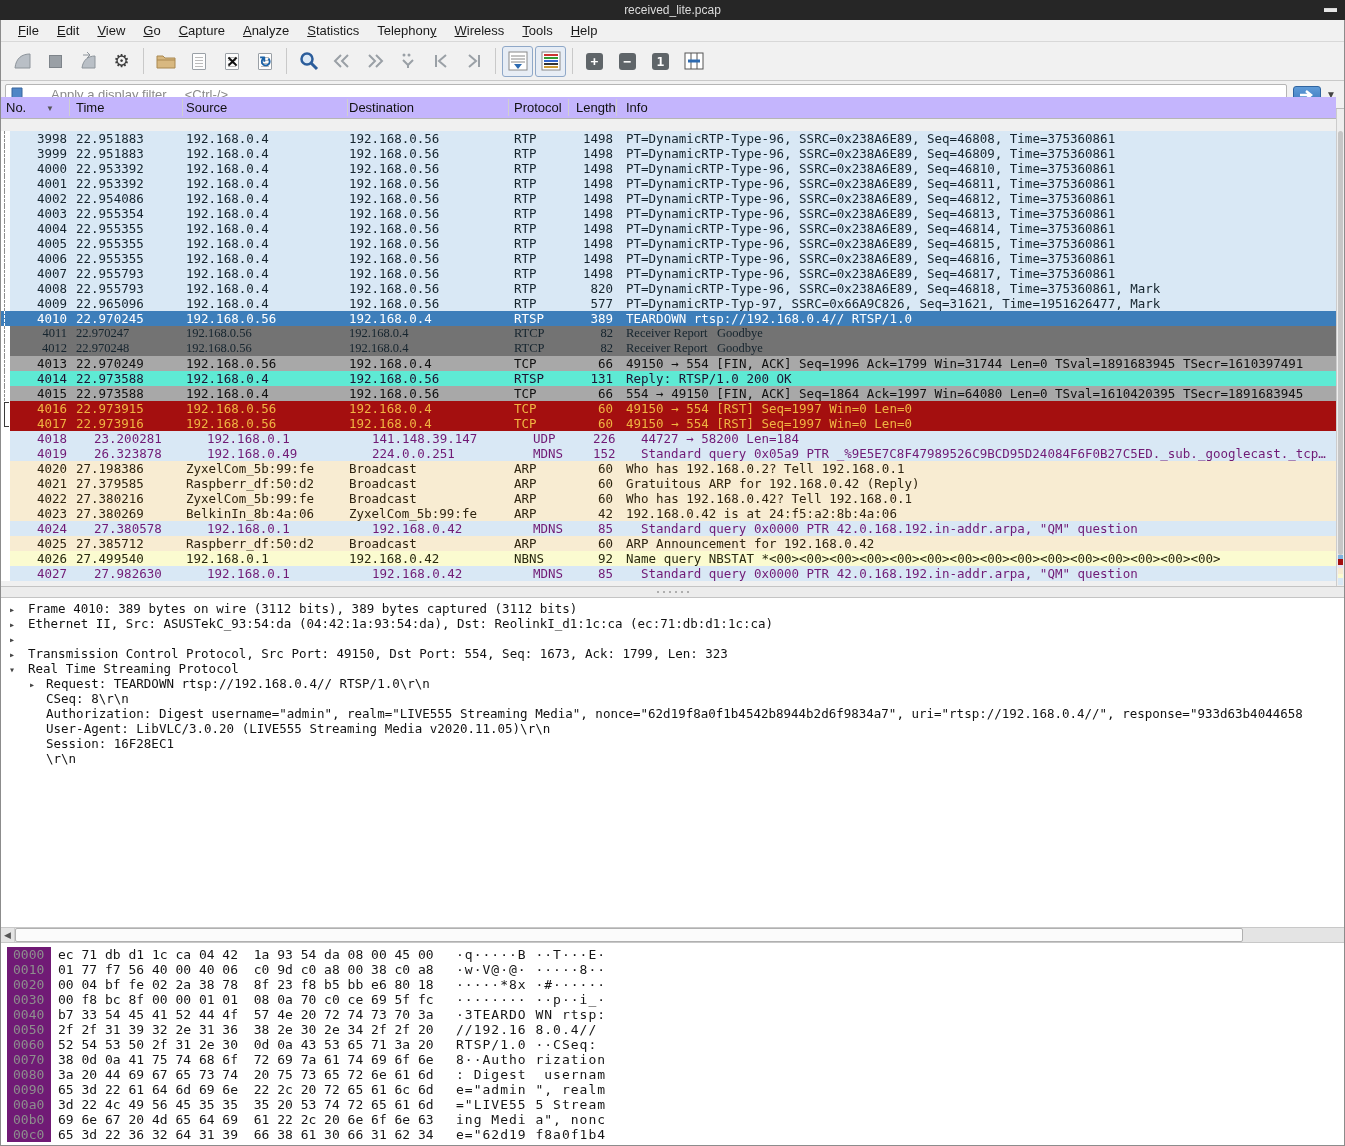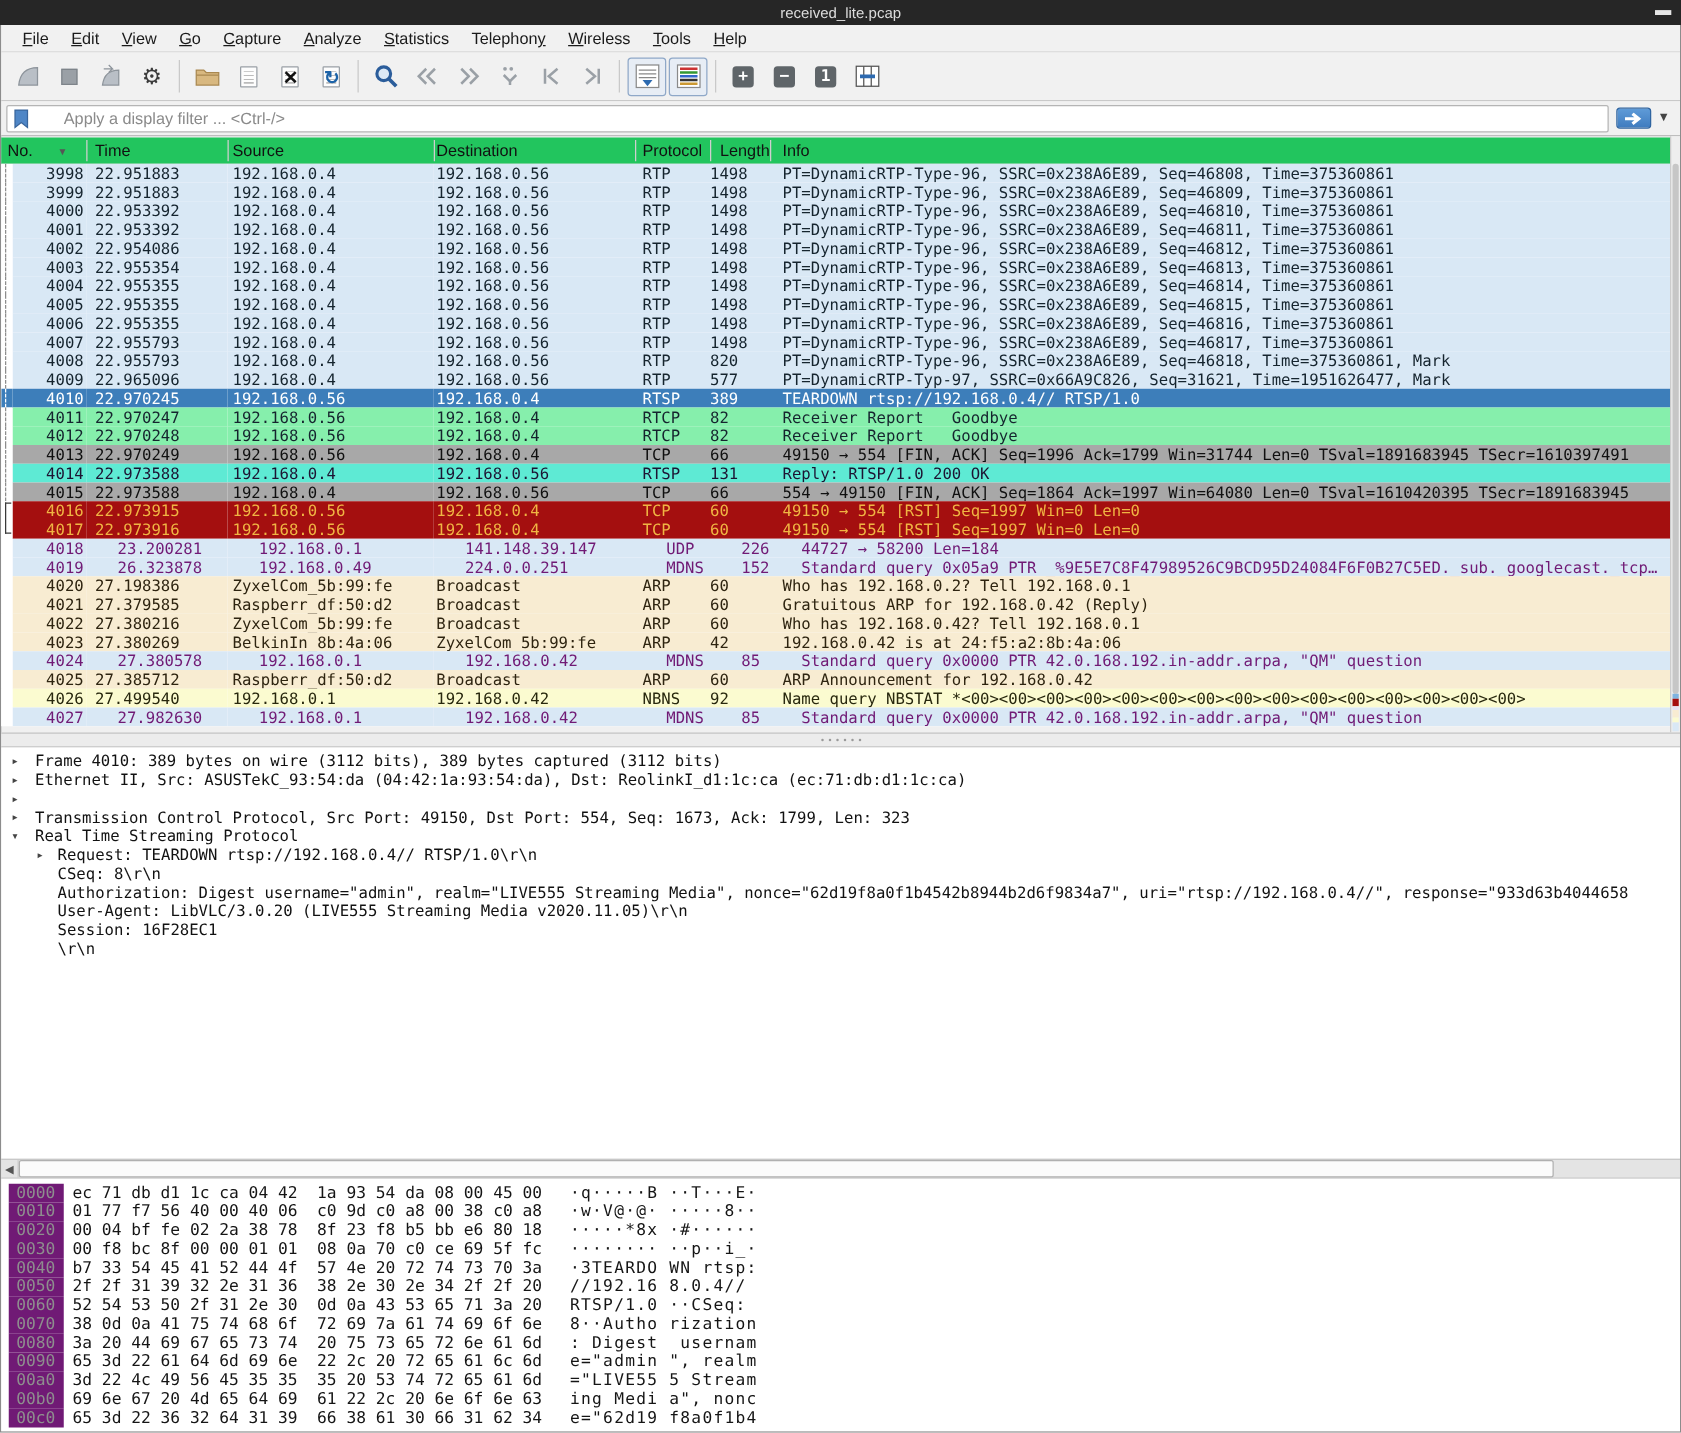--- a/index.html
+++ b/index.html
@@ -42,40 +42,40 @@
   .filterbox { flex:1; height:22px; background:#fff; border:1px solid #b5b5b5; border-radius:2px;
                display:flex; align-items:center;gap:22px; }
   .filterbox input { flex:1; border:none; outline:none; font-size:13px; color:#333; background:transparent;
                      font-family:"Liberation Sans",sans-serif; padding-left:4px;}
   .filterbox input::placeholder { color:#8a8a8a; }
   .applybtn { width:28px; height:17px; margin:0 3px 0 6px; border:1px solid #2f64a0; border-radius:3px;
               background:linear-gradient(#5f9bd8,#3f7cbf); display:flex; align-items:center; justify-content:center; }
   .fcaret { color:#444; font-size:10px; padding:0 4px 0 2px; }
 
   
-  .plist-header { position:absolute; left:1px; top:110px; width:1335px; height:22px; background:#22c55e;
+  .plist-header { position:absolute; left:1px; top:97px; width:1335px; height:22px; background:#c4b5fd;
                   border-bottom:1px solid #b5b5b5; font-size:13px; color:#111; }
   .plist-header span.h { position:absolute; top:3px; }
   .plist-header .vsep { position:absolute; top:2px; bottom:2px; width:1px; background:#cfcfcf; }
   .sortarrow { position:absolute; left:45px; top:7px; font-size:8px; color:#555; }
 
   .plist-body { position:absolute; left:1px; top:131px; width:1335px; height:450px; background:#fff;
                 font-size:12.5px; line-height:15px; overflow:hidden; }
   .prow { display:flex; height:15px; white-space:pre; cursor:default; }
   .prow .ind { flex:0 0 9px; position:relative; background:#fff; }
   .prow .cell { overflow:hidden; }
   .c-no   { flex:0 0 59px; text-align:right; padding-right:2px; }
   .c-time { flex:0 0 113px; padding-left:7px; }
   .c-src  { flex:0 0 165px; padding-left:4px; }
   .c-dst  { flex:0 0 161px; padding-left:2px; }
   .c-proto{ flex:0 0 60px; padding-left:6px; }
-  .c-len  { flex:0 0 48px; padding-right:3px; }
+  .c-len  { flex:0 0 48px; text-align:right; padding-right:3px; }
   .c-info { flex:1 1 auto; padding-left:10px; }
   .style-rtp  .cell { background:#d9e8f5; color:#15242e; }
-  .style-rtcp .cell { background:#86efac; color:#15242e; }
+  .style-rtcp .cell { background:#737373; color:#15242e;font-family:Liberation Serif, serif; }
   .style-blue .cell { background:#d9e8f5; color:#701a75;padding-left:25px; }
   .style-gray .cell { background:#a8a8a8; color:#101010; }
   .style-rtsp .cell { background:#5eead4; color:#1d1433; }
   .style-bad  .cell { background:#a40f0f; color:#f0b543; }
   .style-arp  .cell { background:#f8ecd2; color:#2e2410; }
   .style-nbns .cell { background:#fbfbd0; color:#28280e; }
   .style-selected .cell, .style-selected .ind { background:#3d7eba; color:#ffffff; }
   .mark { position:absolute; display:block; }
   .ind-dash .mark  { left:3px; top:0; width:1px; height:15px; border-left:1px dashed #8d8d8d; }
   .style-selected .ind-dash .mark { border-left-color:#fff; }

